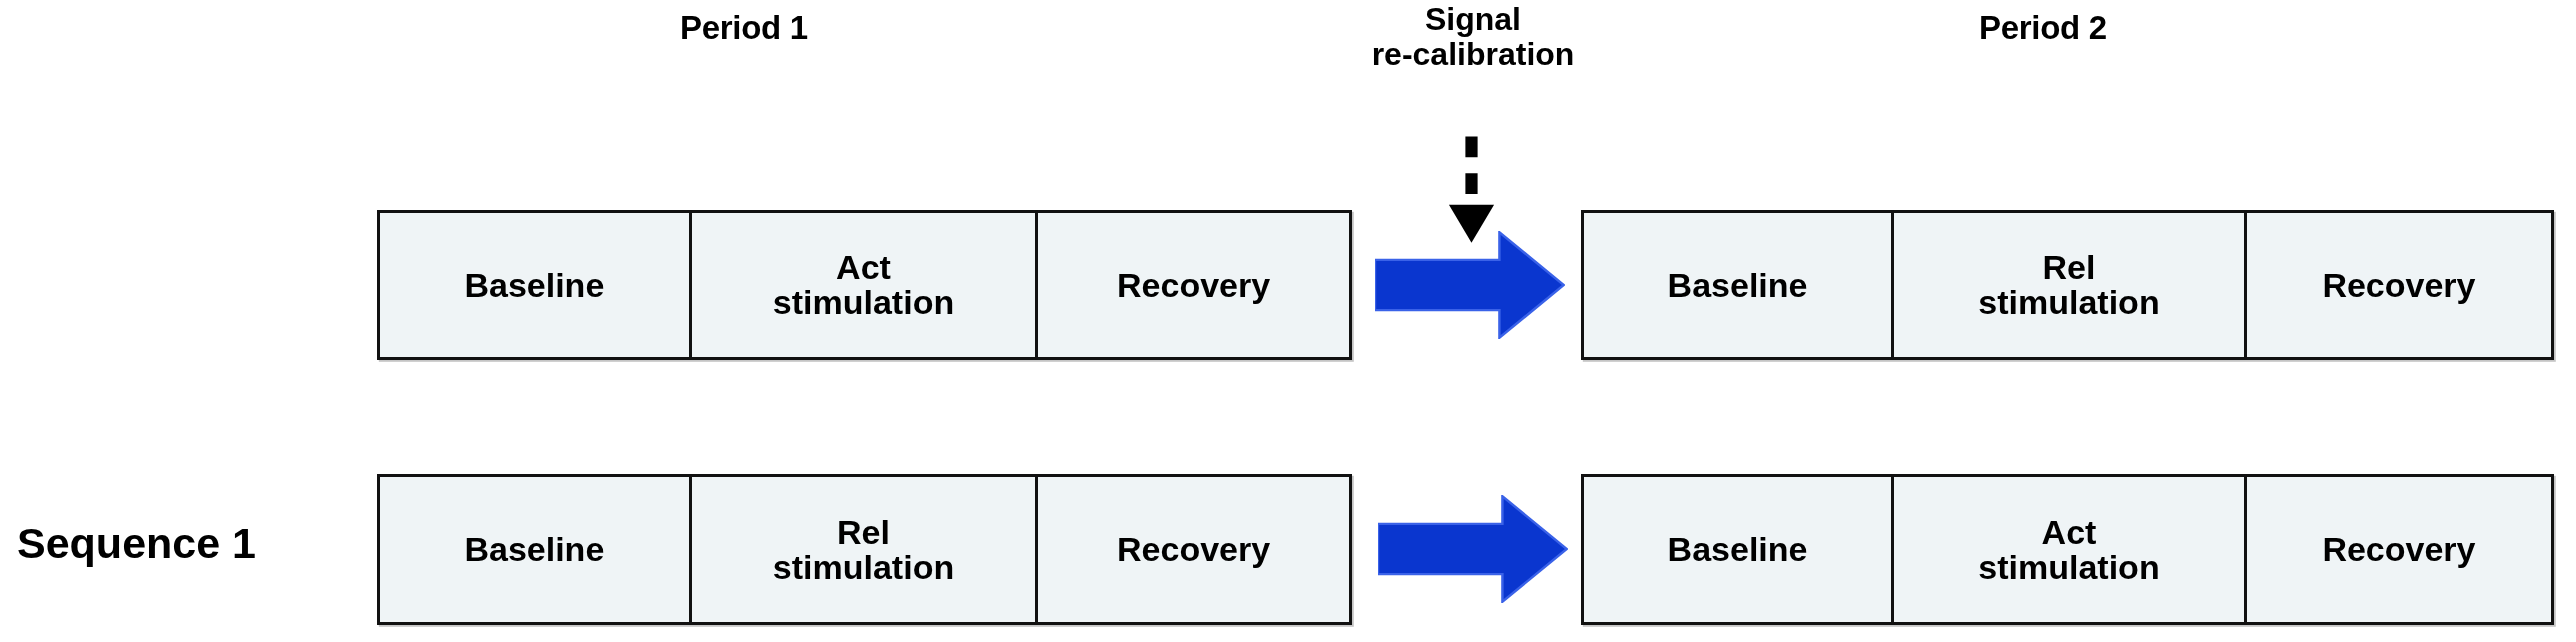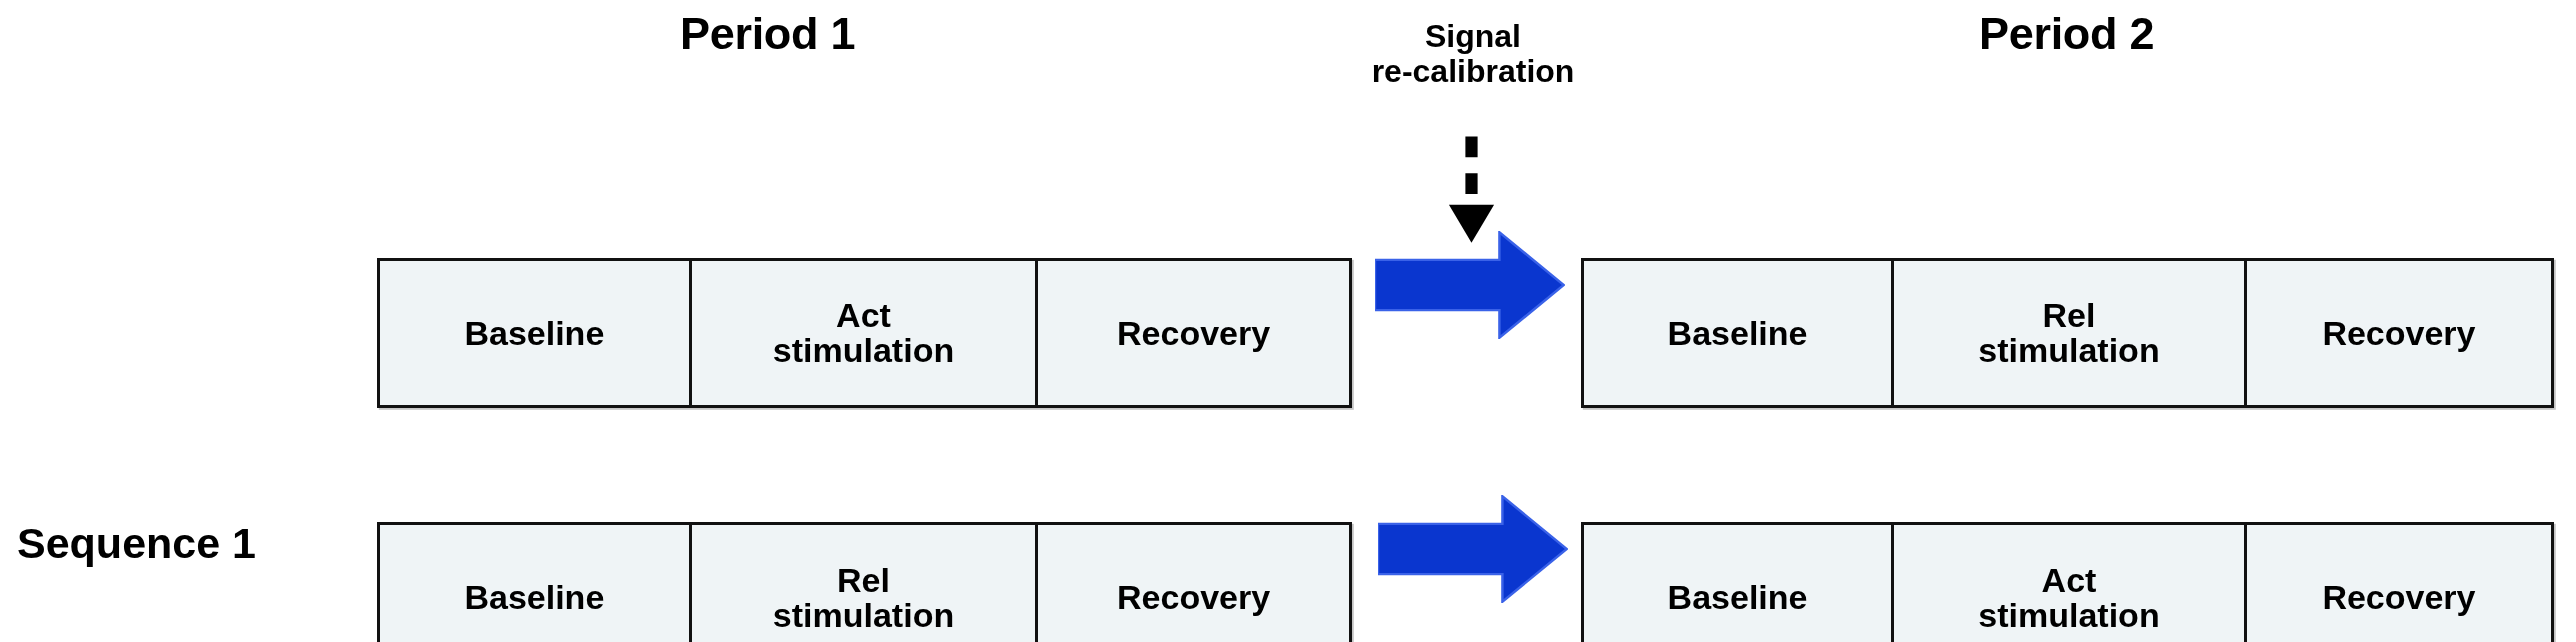--- a/index.html
+++ b/index.html
@@ -16,35 +16,35 @@
     position: relative;
     width: 2576px;
     height: 643px;
     background: #ffffff;
     overflow: hidden;
   }
 
   
   .period-heading {
     position: absolute;
-    font-size: 45px;
+    font-size: 33px;
     font-weight: bold;
     color: #000000;
     letter-spacing: -0.3px;
     white-space: nowrap;
     line-height: 1;
   }
   #period1-heading { left: 680px; top: 11px; }
   #period2-heading { left: 1979px; top: 11px; text-align: center; }
 
   
   #recal-label {
     position: absolute;
     left: 1329px;
-    top: 19px;
+    top: 2px;
     width: 288px;
     text-align: center;
     font-size: 32px;
     font-weight: bold;
     color: #000000;
     line-height: 1.08;
     white-space: nowrap;
   }
   #recal-label .recal-line { display: block; }
 
@@ -69,21 +69,20 @@
   #sequence2-label { left: 17px; top: 522px; }
 
   
   .period-table {
     position: absolute;
     display: flex;
     box-sizing: border-box;
     background: #14532d;
     border: 3.1px solid #111111;
     box-shadow: 1.8px 1.8px 0 0 rgba(150,150,150,0.55);
-    margin-top: 48px;
   }
   .phase-cell {
     box-sizing: border-box;
     display: flex;
     align-items: center;
     justify-content: center;
     text-align: center;
     background: #eff4f6;
     border-right: 3.1px solid #111111;
     font-size: 34px;

